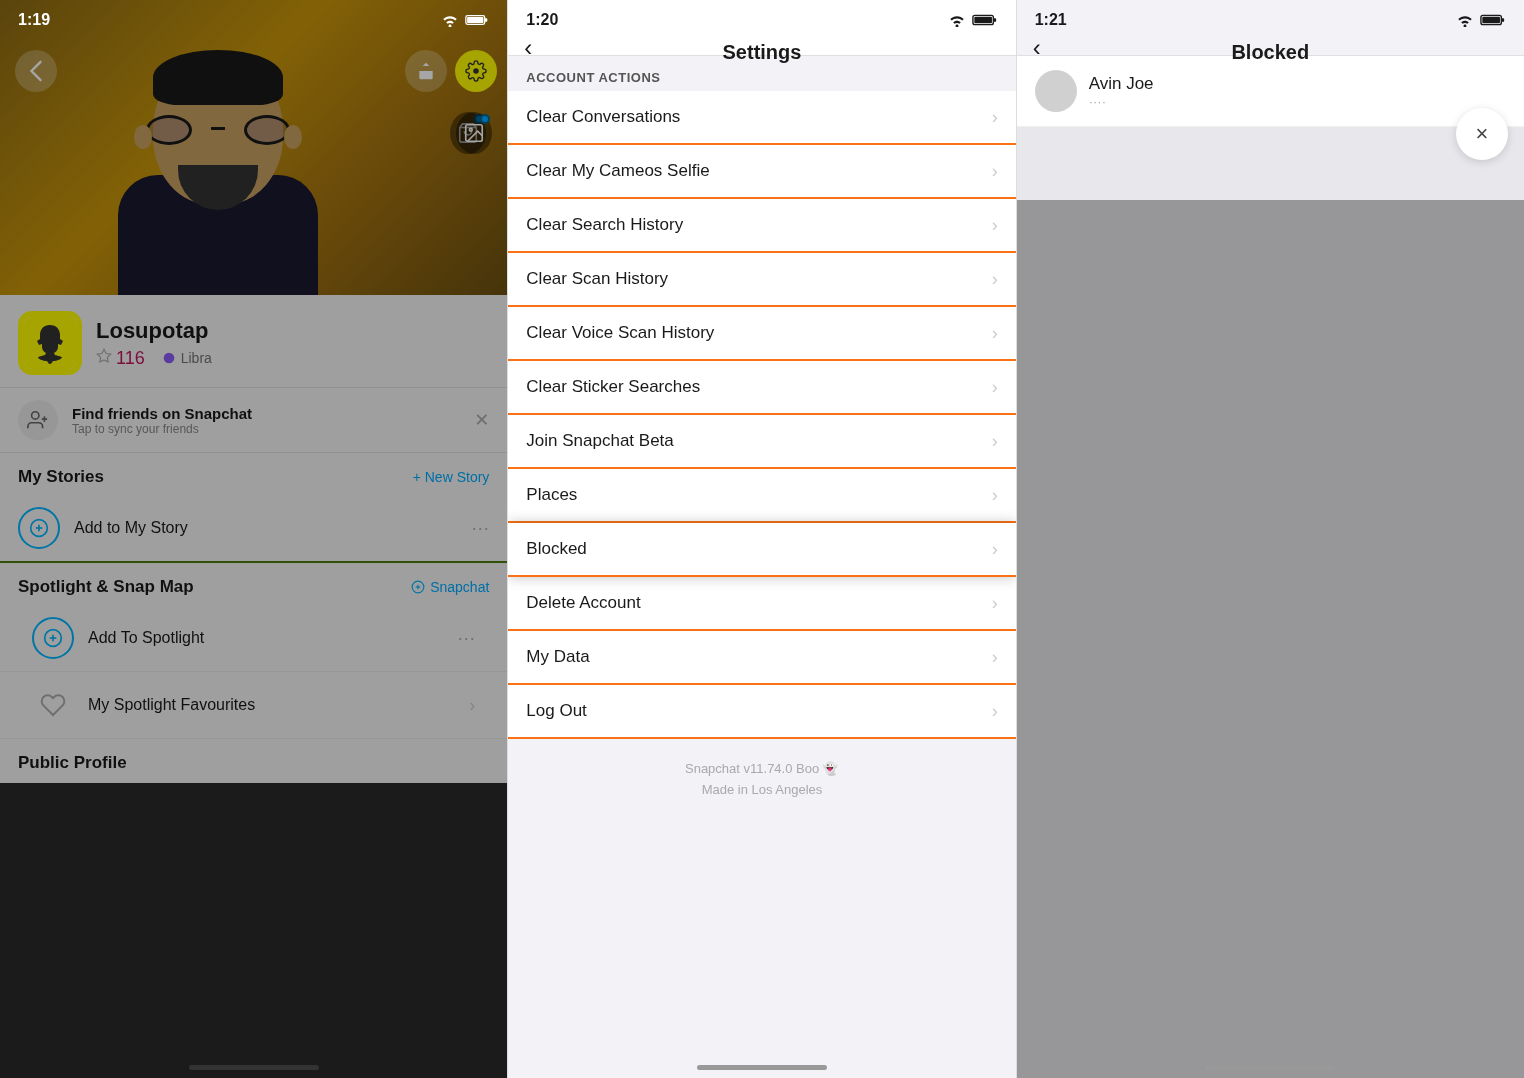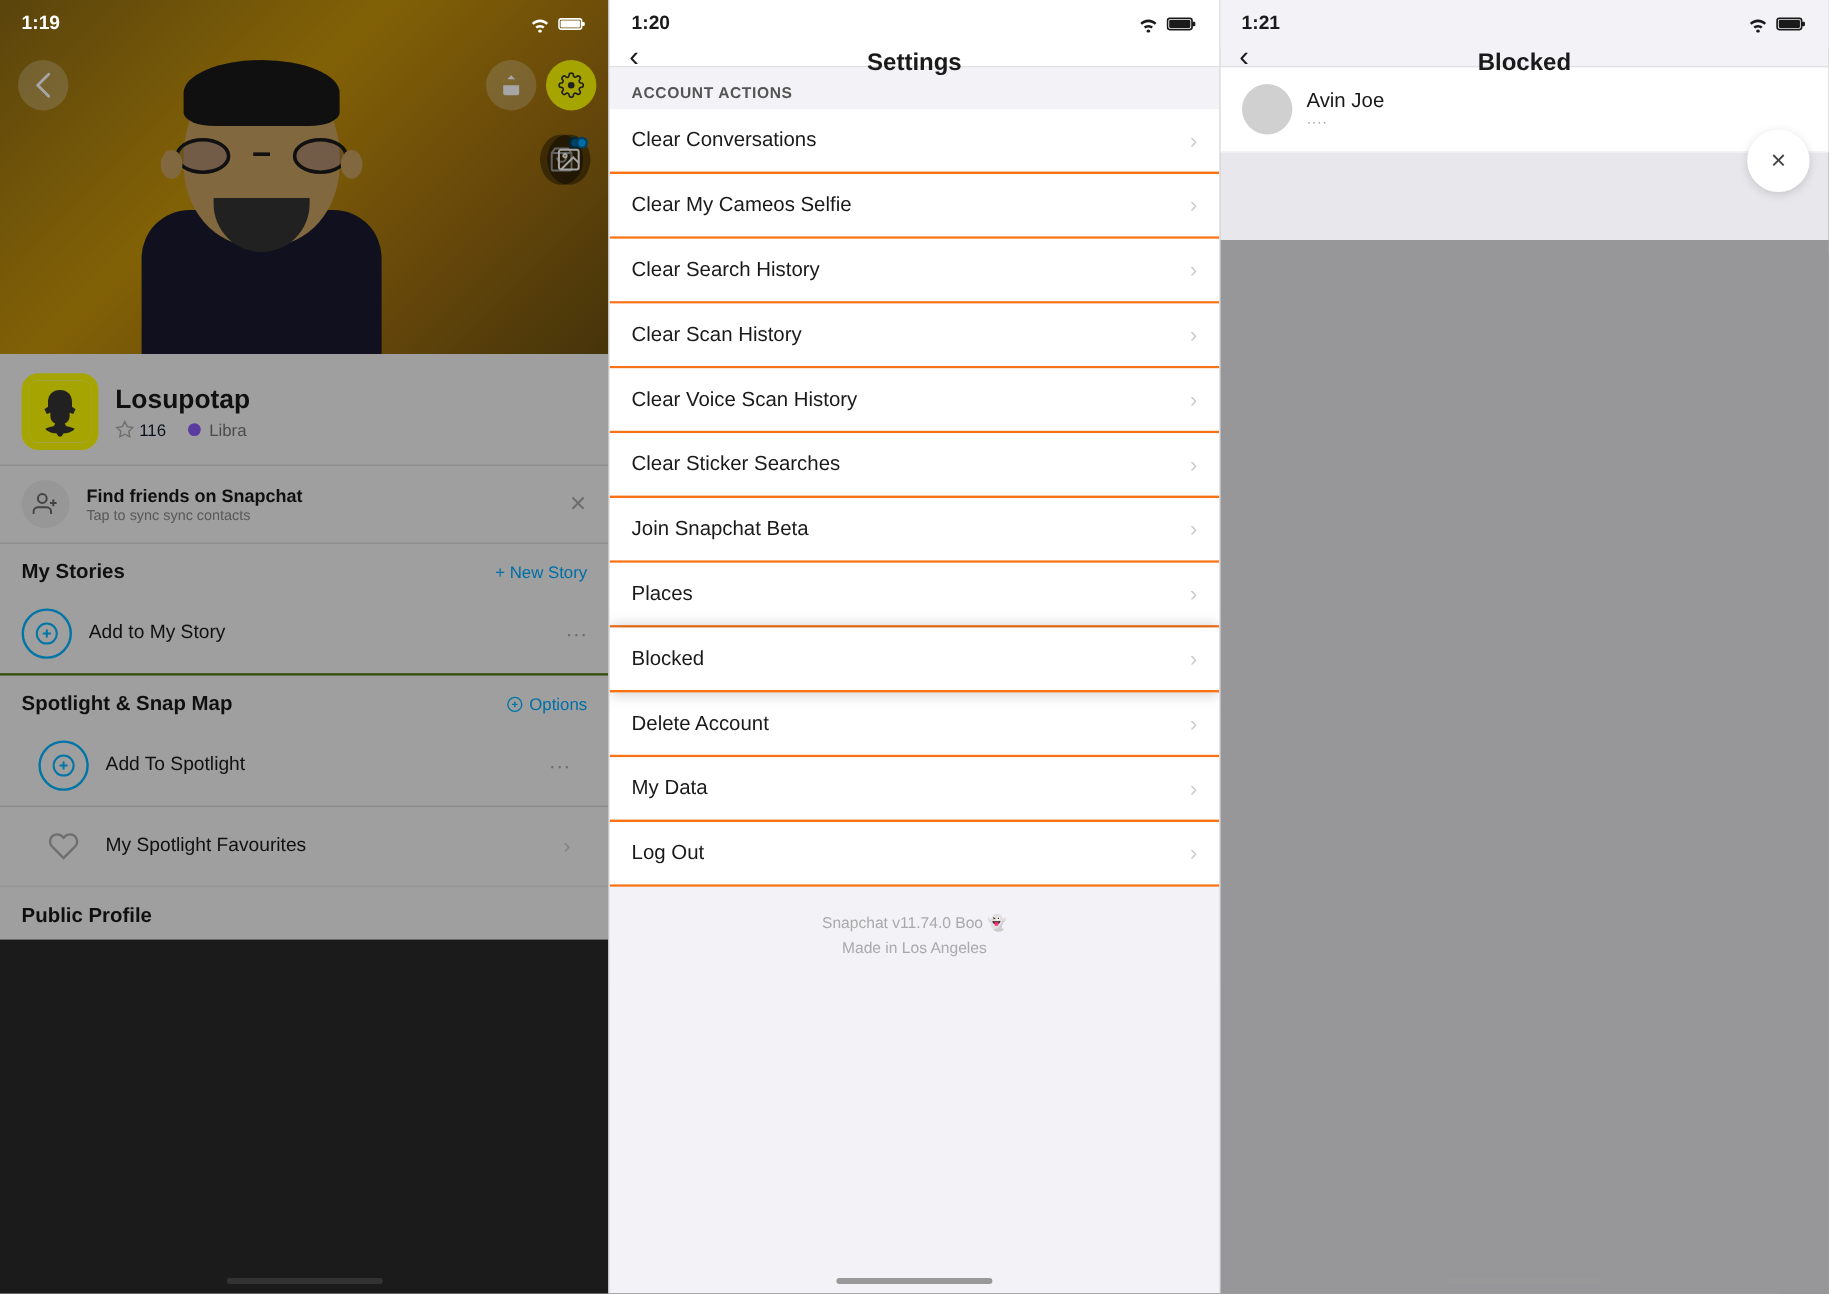--- a/index.html
+++ b/index.html
@@ -187,22 +187,22 @@
       display: flex;
       gap: 16px;
       margin-top: 4px;
       align-items: center;
     }
 
     .score-item {
       display: flex;
       align-items: flex-start;
       gap: 4px;
-      font-size: 14px;
-      color: #0f172a;
+      font-size: 18px;
+      color: #be185d;
     }
 
     .zodiac-item {
       display: flex;
       align-items: center;
       gap: 4px;
       font-size: 14px;
       color: #737373;
     }
 
@@ -683,21 +683,21 @@
     <div class="find-friends-icon">
       <svg width="22" height="22" viewBox="0 0 24 24" fill="none" stroke="#666" stroke-width="1.8">
         <path d="M17 21v-2a4 4 0 00-4-4H5a4 4 0 00-4 4v2"></path>
         <circle cx="9" cy="7" r="4"></circle>
         <line x1="19" y1="8" x2="19" y2="14"></line>
         <line x1="22" y1="11" x2="16" y2="11"></line>
       </svg>
     </div>
     <div class="find-friends-text">
       <div class="find-friends-title">Find friends on Snapchat</div>
-      <div class="find-friends-sub">Tap to sync sync contacts</div>
+      <div class="find-friends-sub">Tap to sync your friends</div>
     </div>
     <span class="close-x">✕</span>
   </div>
 
   <div class="section-header">
     <span class="section-title">My Stories</span>
     <div class="new-story-btn">
       <span>+ New Story</span>
     </div>
   </div>
@@ -714,21 +714,21 @@
   </div>
 
   <div class="section-header spotlight-section">
     <span class="section-title">Spotlight &amp; Snap Map</span>
     <div class="new-story-btn">
       <svg width="14" height="14" viewBox="0 0 24 24" fill="none" stroke="#00b4ff" stroke-width="2">
           <circle cx="12" cy="12" r="10"></circle>
           <line x1="12" y1="8" x2="12" y2="16"></line>
           <line x1="8" y1="12" x2="16" y2="12"></line>
         </svg>
-      <span>Options</span>
+      <span>Snapchat</span>
     </div>
   </div>
   <div class="spotlight-item">
     <div class="spotlight-icon">
       <svg width="20" height="20" viewBox="0 0 24 24" fill="none" stroke="#00b4ff" stroke-width="2">
         <circle cx="12" cy="12" r="10"></circle>
         <line x1="12" y1="8" x2="12" y2="16"></line>
         <line x1="8" y1="12" x2="16" y2="12"></line>
       </svg>
     </div>

